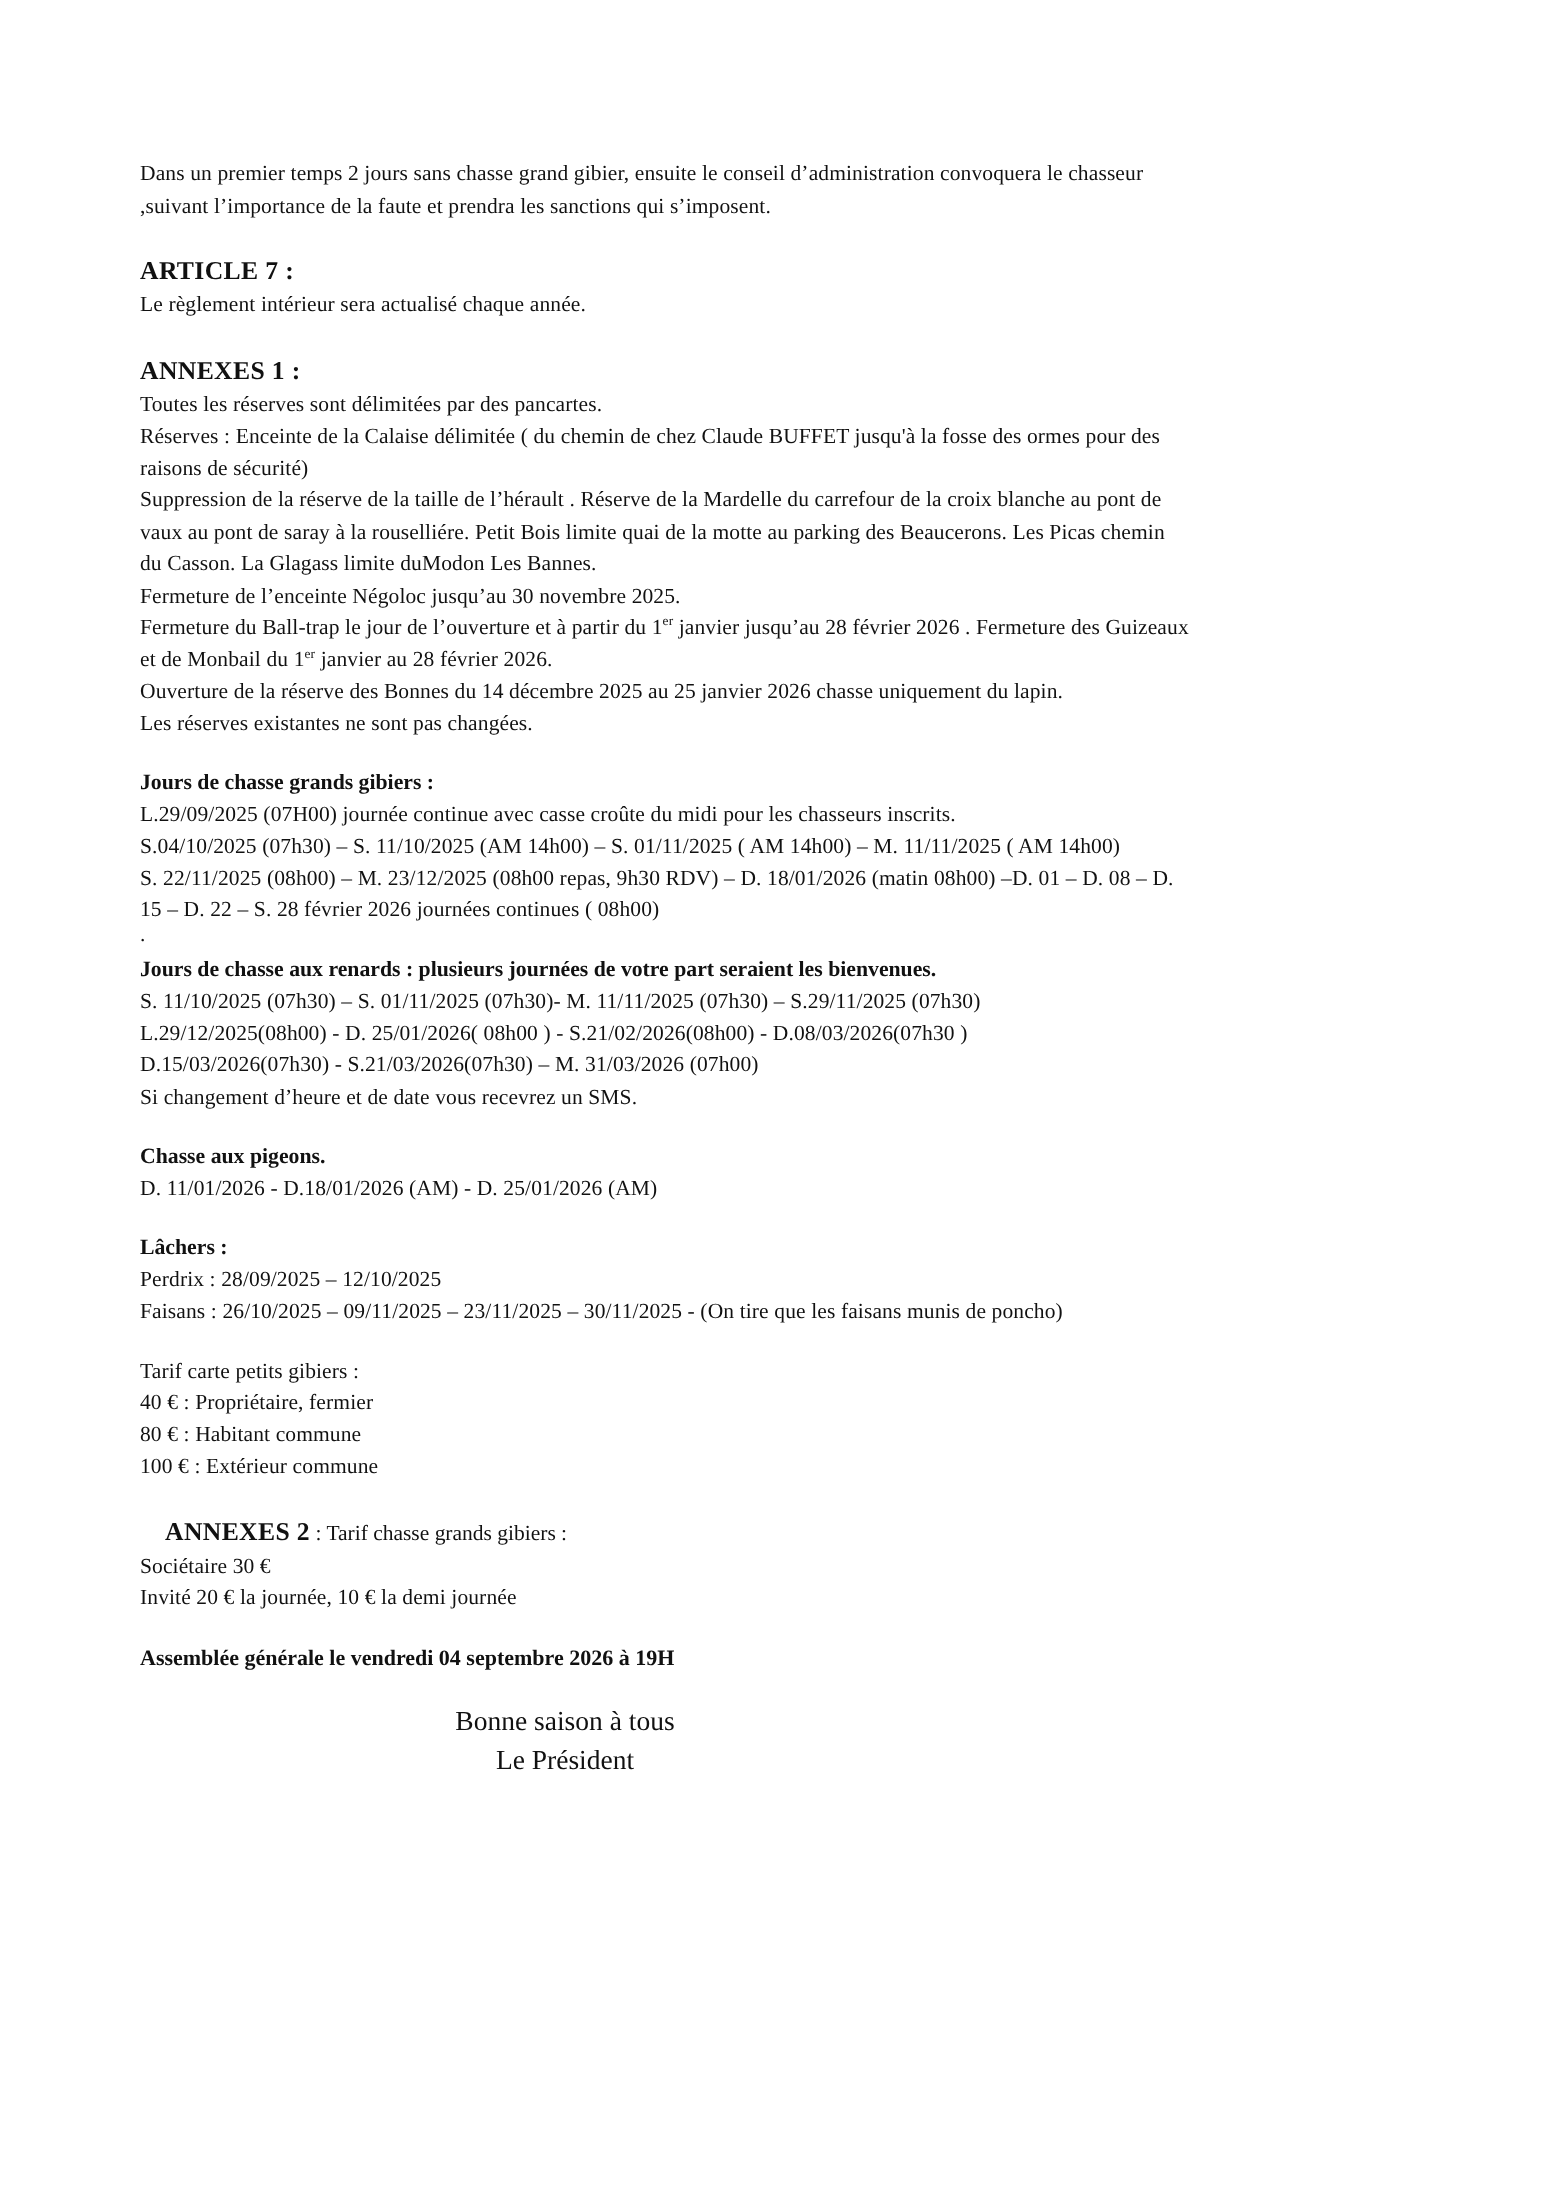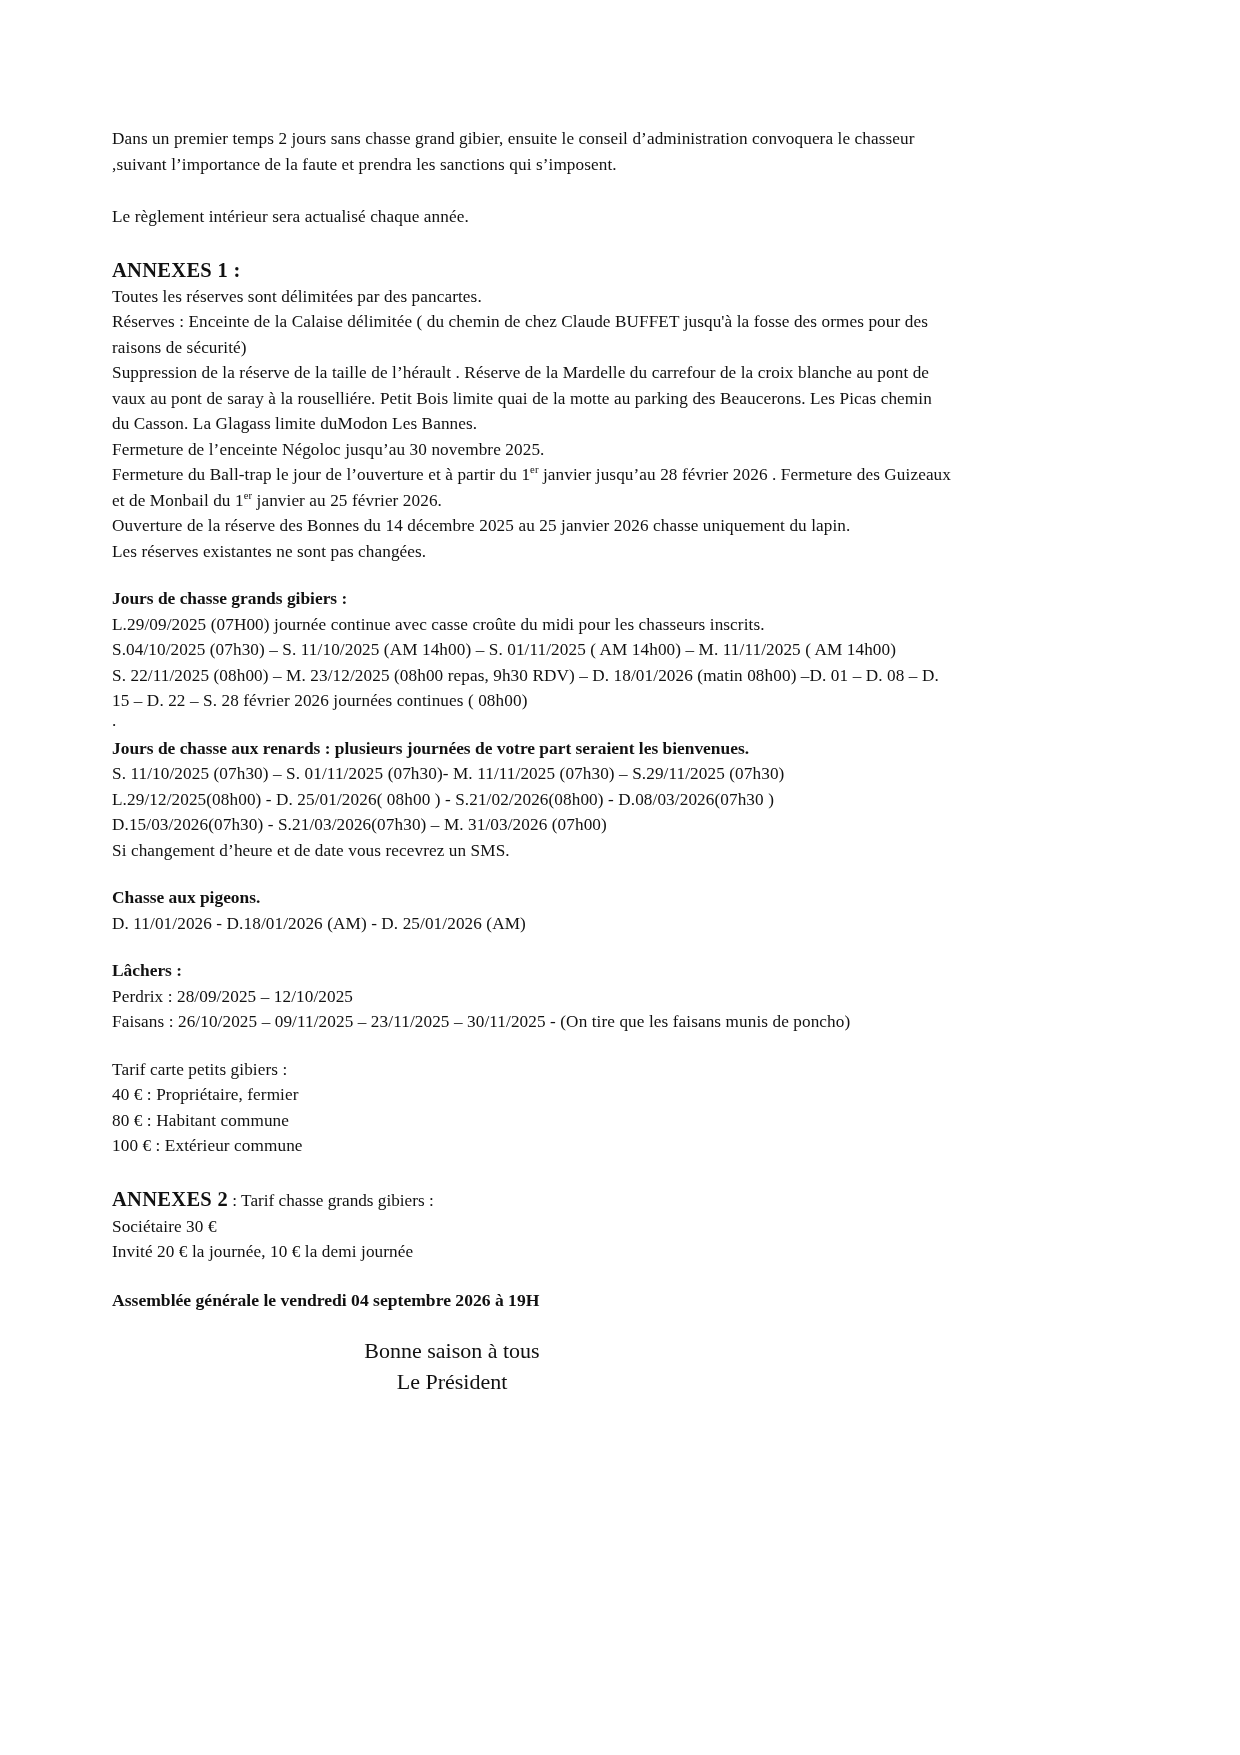--- a/index.html
+++ b/index.html
@@ -46,20 +46,21 @@
     font-weight: bold;
     font-size: 17.4px;
     line-height: 25.5px;
   }
   .spacer-lg { height: 27px; }
   .spacer-md { height: 22px; }
   .spacer-xs { height: 8px; }
   .annex2-line {
     font-size: 17.2px;
     line-height: 26px;
+    margin-left: 20px;
   }
   .annex2-line .big {
     font-weight: bold;
     font-size: 20.5px;
     letter-spacing: 0.3px;
   }
   .assembly {
     font-weight: bold;
     font-size: 17.6px;
     line-height: 26px;
@@ -84,30 +85,31 @@
 </head>
 <body>
 
 <div class="page">
   <div class="content">
 
     <p class="para">Dans un premier temps 2 jours  sans chasse grand gibier, ensuite le conseil d’administration convoquera le chasseur ,suivant l’importance de la faute et prendra les sanctions qui s’imposent.</p>
 
     <div class="spacer-lg"></div>
 
+    <p class="heading">ARTICLE 7 :</p>
     <p class="para">Le règlement intérieur sera actualisé chaque année.</p>
 
     <div class="spacer-lg"></div>
 
     <p class="heading">ANNEXES 1 :</p>
     <p class="para">Toutes les réserves sont délimitées par des pancartes.</p>
     <p class="para"> Réserves : Enceinte de la Calaise délimitée ( du chemin de chez Claude BUFFET jusqu'à la fosse des ormes pour des raisons de sécurité)</p>
     <p class="para">Suppression de la réserve de la taille de l’hérault . Réserve de la Mardelle du carrefour de la croix blanche au pont de vaux au pont de saray à la rouselliére.  Petit Bois limite quai de la motte au parking des Beaucerons. Les Picas chemin du Casson. La Glagass limite duModon Les Bannes.</p>
     <p class="para">Fermeture de l’enceinte Négoloc jusqu’au 30 novembre 2025.</p>
-    <p class="para"><span>Fermeture du Ball-trap le jour de l’ouverture et à partir du 1</span><sup class="ord">er</sup><span> janvier jusqu’au 28 février 2026 . Fermeture des Guizeaux et de Monbail du 1</span><sup class="ord">er</sup><span> janvier au 25 février 2026.</span></p>
+    <p class="para"><span>Fermeture du Ball-trap le jour de l’ouverture et à partir du 1</span><sup class="ord">er</sup><span> janvier jusqu’au 28 février 2026 . Fermeture des Guizeaux et de Monbail du 1</span><sup class="ord">er</sup><span> janvier au 28 février 2026.</span></p>
     <p class="para">Ouverture de la réserve des Bonnes du 14 décembre 2025 au 25 janvier 2026 chasse uniquement du lapin.</p>
     <p class="para">Les réserves existantes ne sont pas changées.</p>
 
     <div class="spacer-md"></div>
 
     <p class="subheading">Jours de chasse grands gibiers :</p>
     <p class="para">L.29/09/2025 (07H00) journée continue avec casse croûte du midi pour les chasseurs inscrits.</p>
     <p class="para"> S.04/10/2025 (07h30) – S. 11/10/2025 (AM 14h00) – S. 01/11/2025 ( AM 14h00) – M. 11/11/2025 ( AM 14h00)</p>
     <p class="para">S. 22/11/2025 (08h00)  – M. 23/12/2025 (08h00 repas, 9h30 RDV) – D. 18/01/2026 (matin 08h00) –D. 01 – D. 08 – D. 15 – D. 22 – S. 28 février 2026 journées continues ( 08h00)</p>
     <p class="dot-line">.</p>

